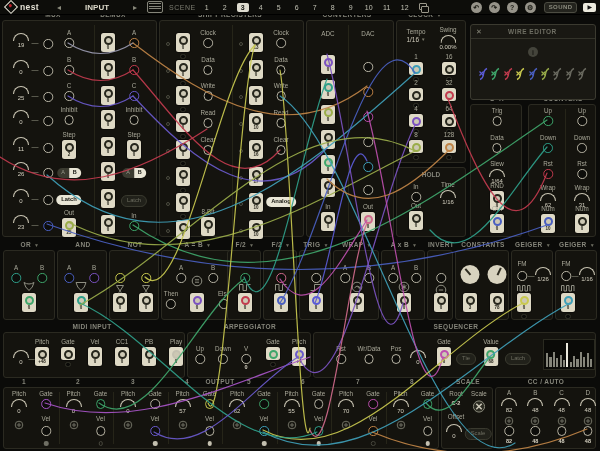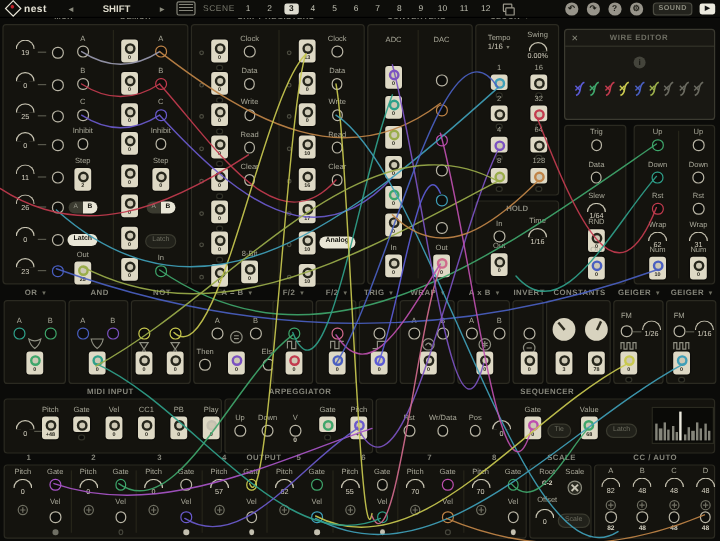--- a/index.html
+++ b/index.html
@@ -82,21 +82,21 @@
 </head>
 <body>
 
 <div id="rack">
   <div id="topbar">
     <span class="logo">
         <span class="logodot"></span>
       </span>
     <span class="appname">nest</span>
     <span class="navarr">◂</span>
-    <span class="patch">SHIFT</span>
+    <span class="patch">INPUT</span>
     <span class="navarr">▸</span>
     <span class="menuic"></span>
     <span class="scenelbl">SCENE</span>
     <span id="scenes">
         <span class="scene">1</span>
         <span class="scene">2</span>
         <span class="scene active">3</span>
         <span class="scene">4</span>
         <span class="scene">5</span>
         <span class="scene">6</span>

